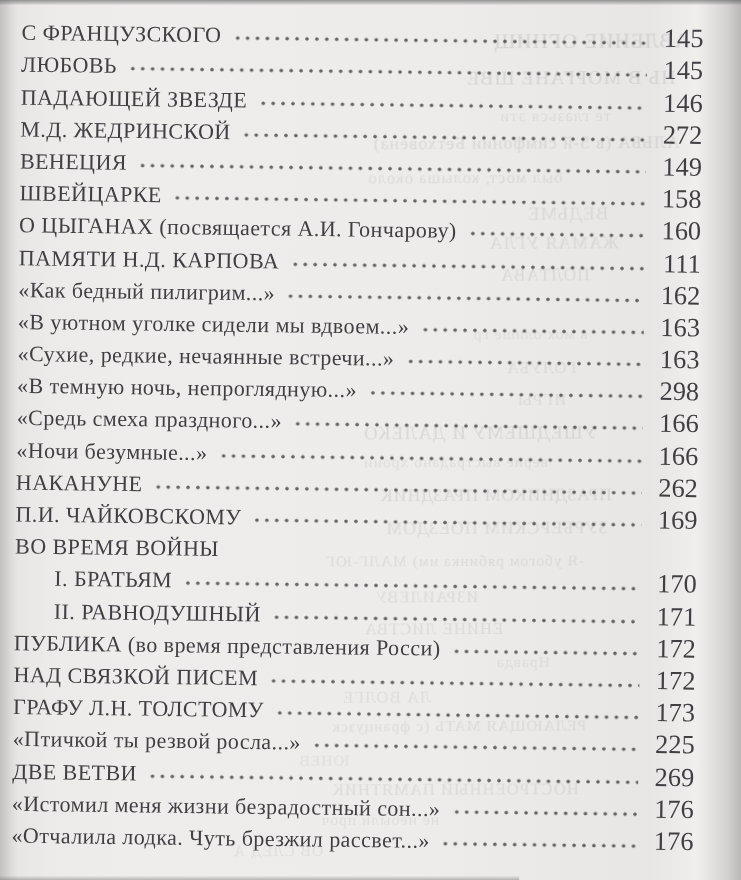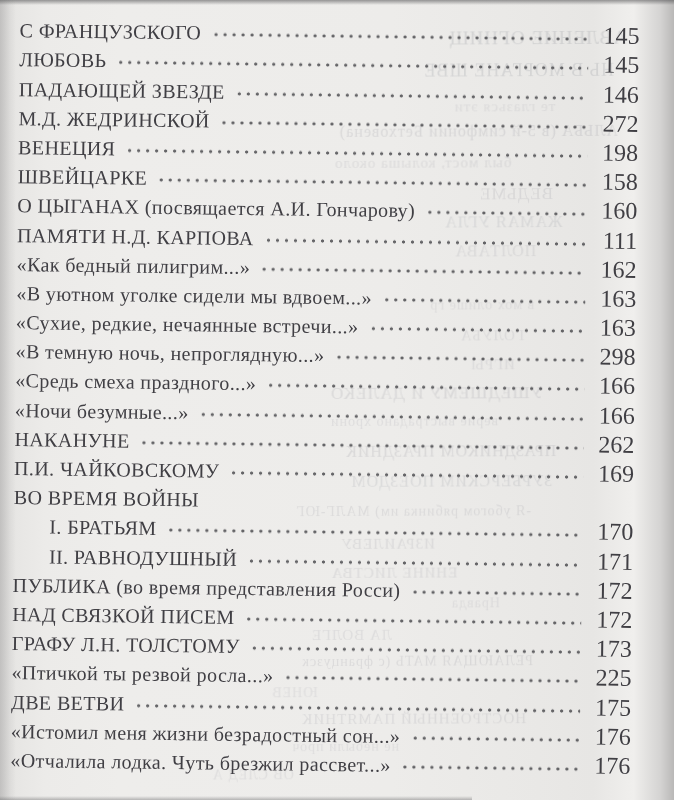--- a/index.html
+++ b/index.html
@@ -107,21 +107,21 @@
           <span class="pagenum">146</span>
         </div>
         <div class="row indent-0">
           <span class="title">М.Д. ЖЕДРИНСКОЙ</span>
           <span class="leader"></span>
           <span class="pagenum">272</span>
         </div>
         <div class="row indent-0">
           <span class="title">ВЕНЕЦИЯ</span>
           <span class="leader"></span>
-          <span class="pagenum">198</span>
+          <span class="pagenum">149</span>
         </div>
         <div class="row indent-0">
           <span class="title">ШВЕЙЦАРКЕ</span>
           <span class="leader"></span>
           <span class="pagenum">158</span>
         </div>
         <div class="row indent-0">
           <span class="title">О ЦЫГАНАХ (посвящается А.И. Гончарову)</span>
           <span class="leader"></span>
           <span class="pagenum">160</span>
@@ -200,21 +200,21 @@
           <span class="pagenum">173</span>
         </div>
         <div class="row indent-0">
           <span class="title">«Птичкой ты резвой росла...»</span>
           <span class="leader"></span>
           <span class="pagenum">225</span>
         </div>
         <div class="row indent-0">
           <span class="title">ДВЕ ВЕТВИ</span>
           <span class="leader"></span>
-          <span class="pagenum">175</span>
+          <span class="pagenum">269</span>
         </div>
         <div class="row indent-0">
           <span class="title">«Истомил меня жизни безрадостный сон...»</span>
           <span class="leader"></span>
           <span class="pagenum">176</span>
         </div>
         <div class="row indent-0">
           <span class="title">«Отчалила лодка. Чуть брезжил рассвет...»</span>
           <span class="leader"></span>
           <span class="pagenum">176</span>

